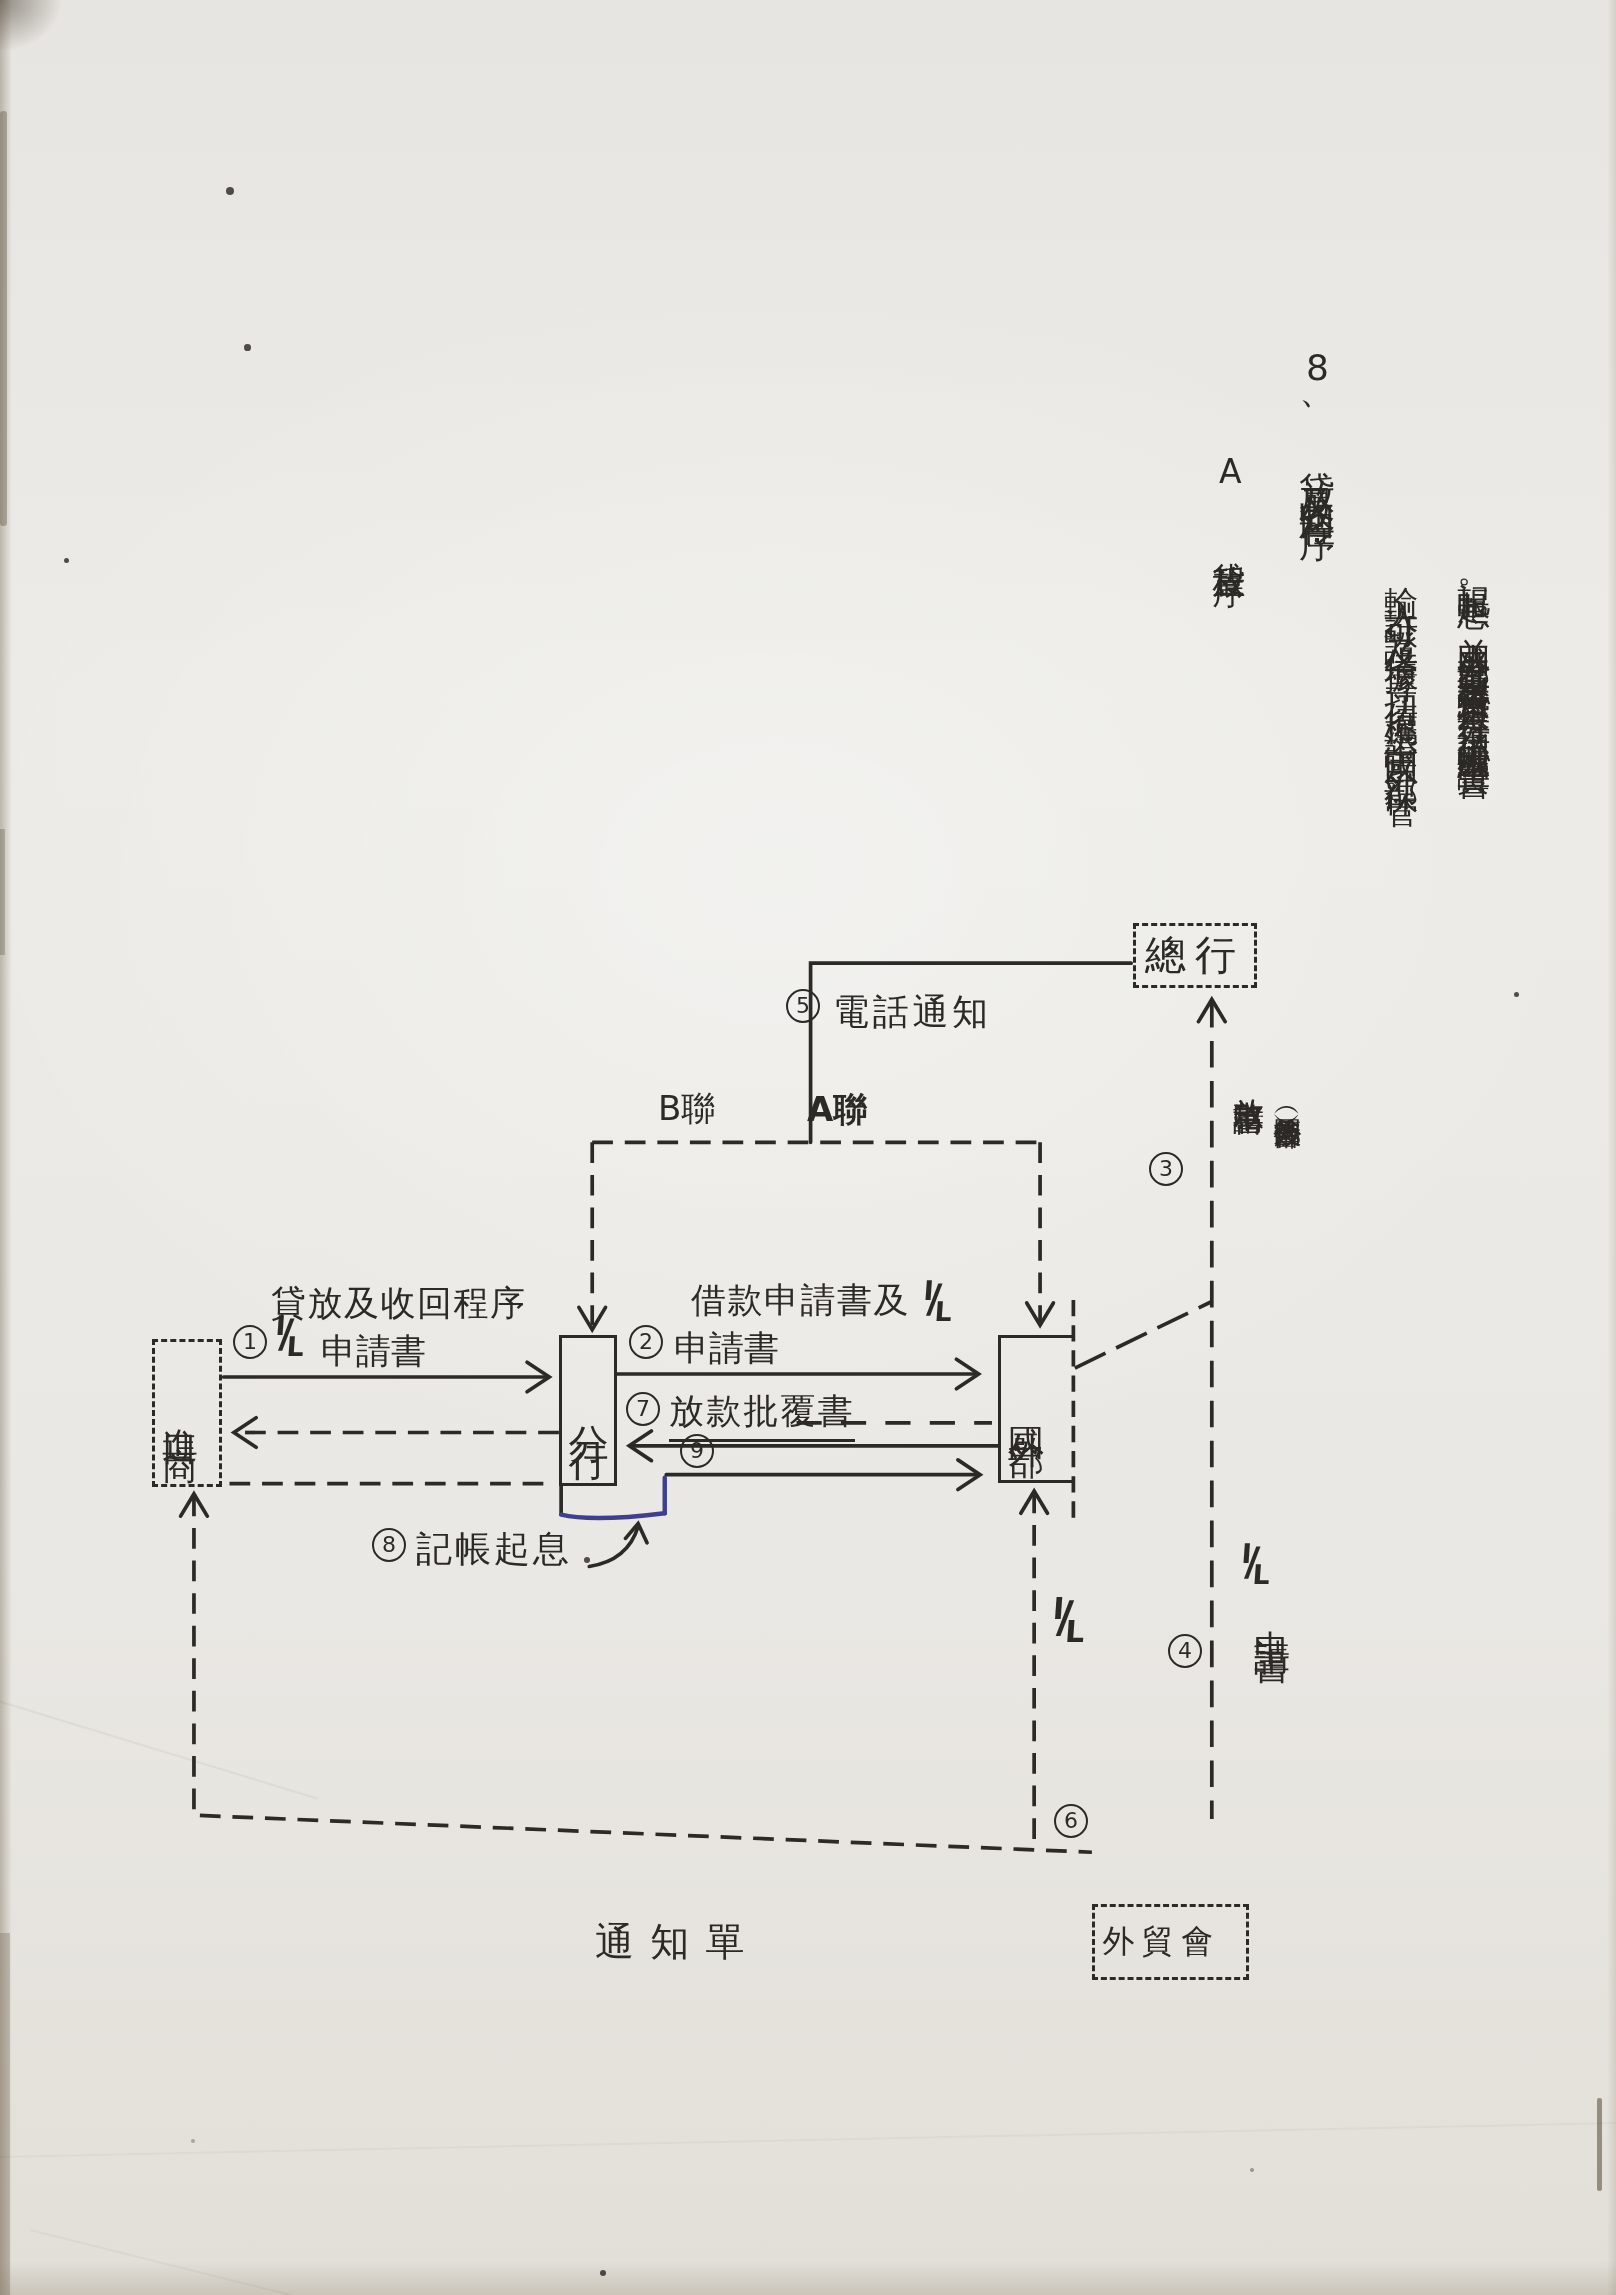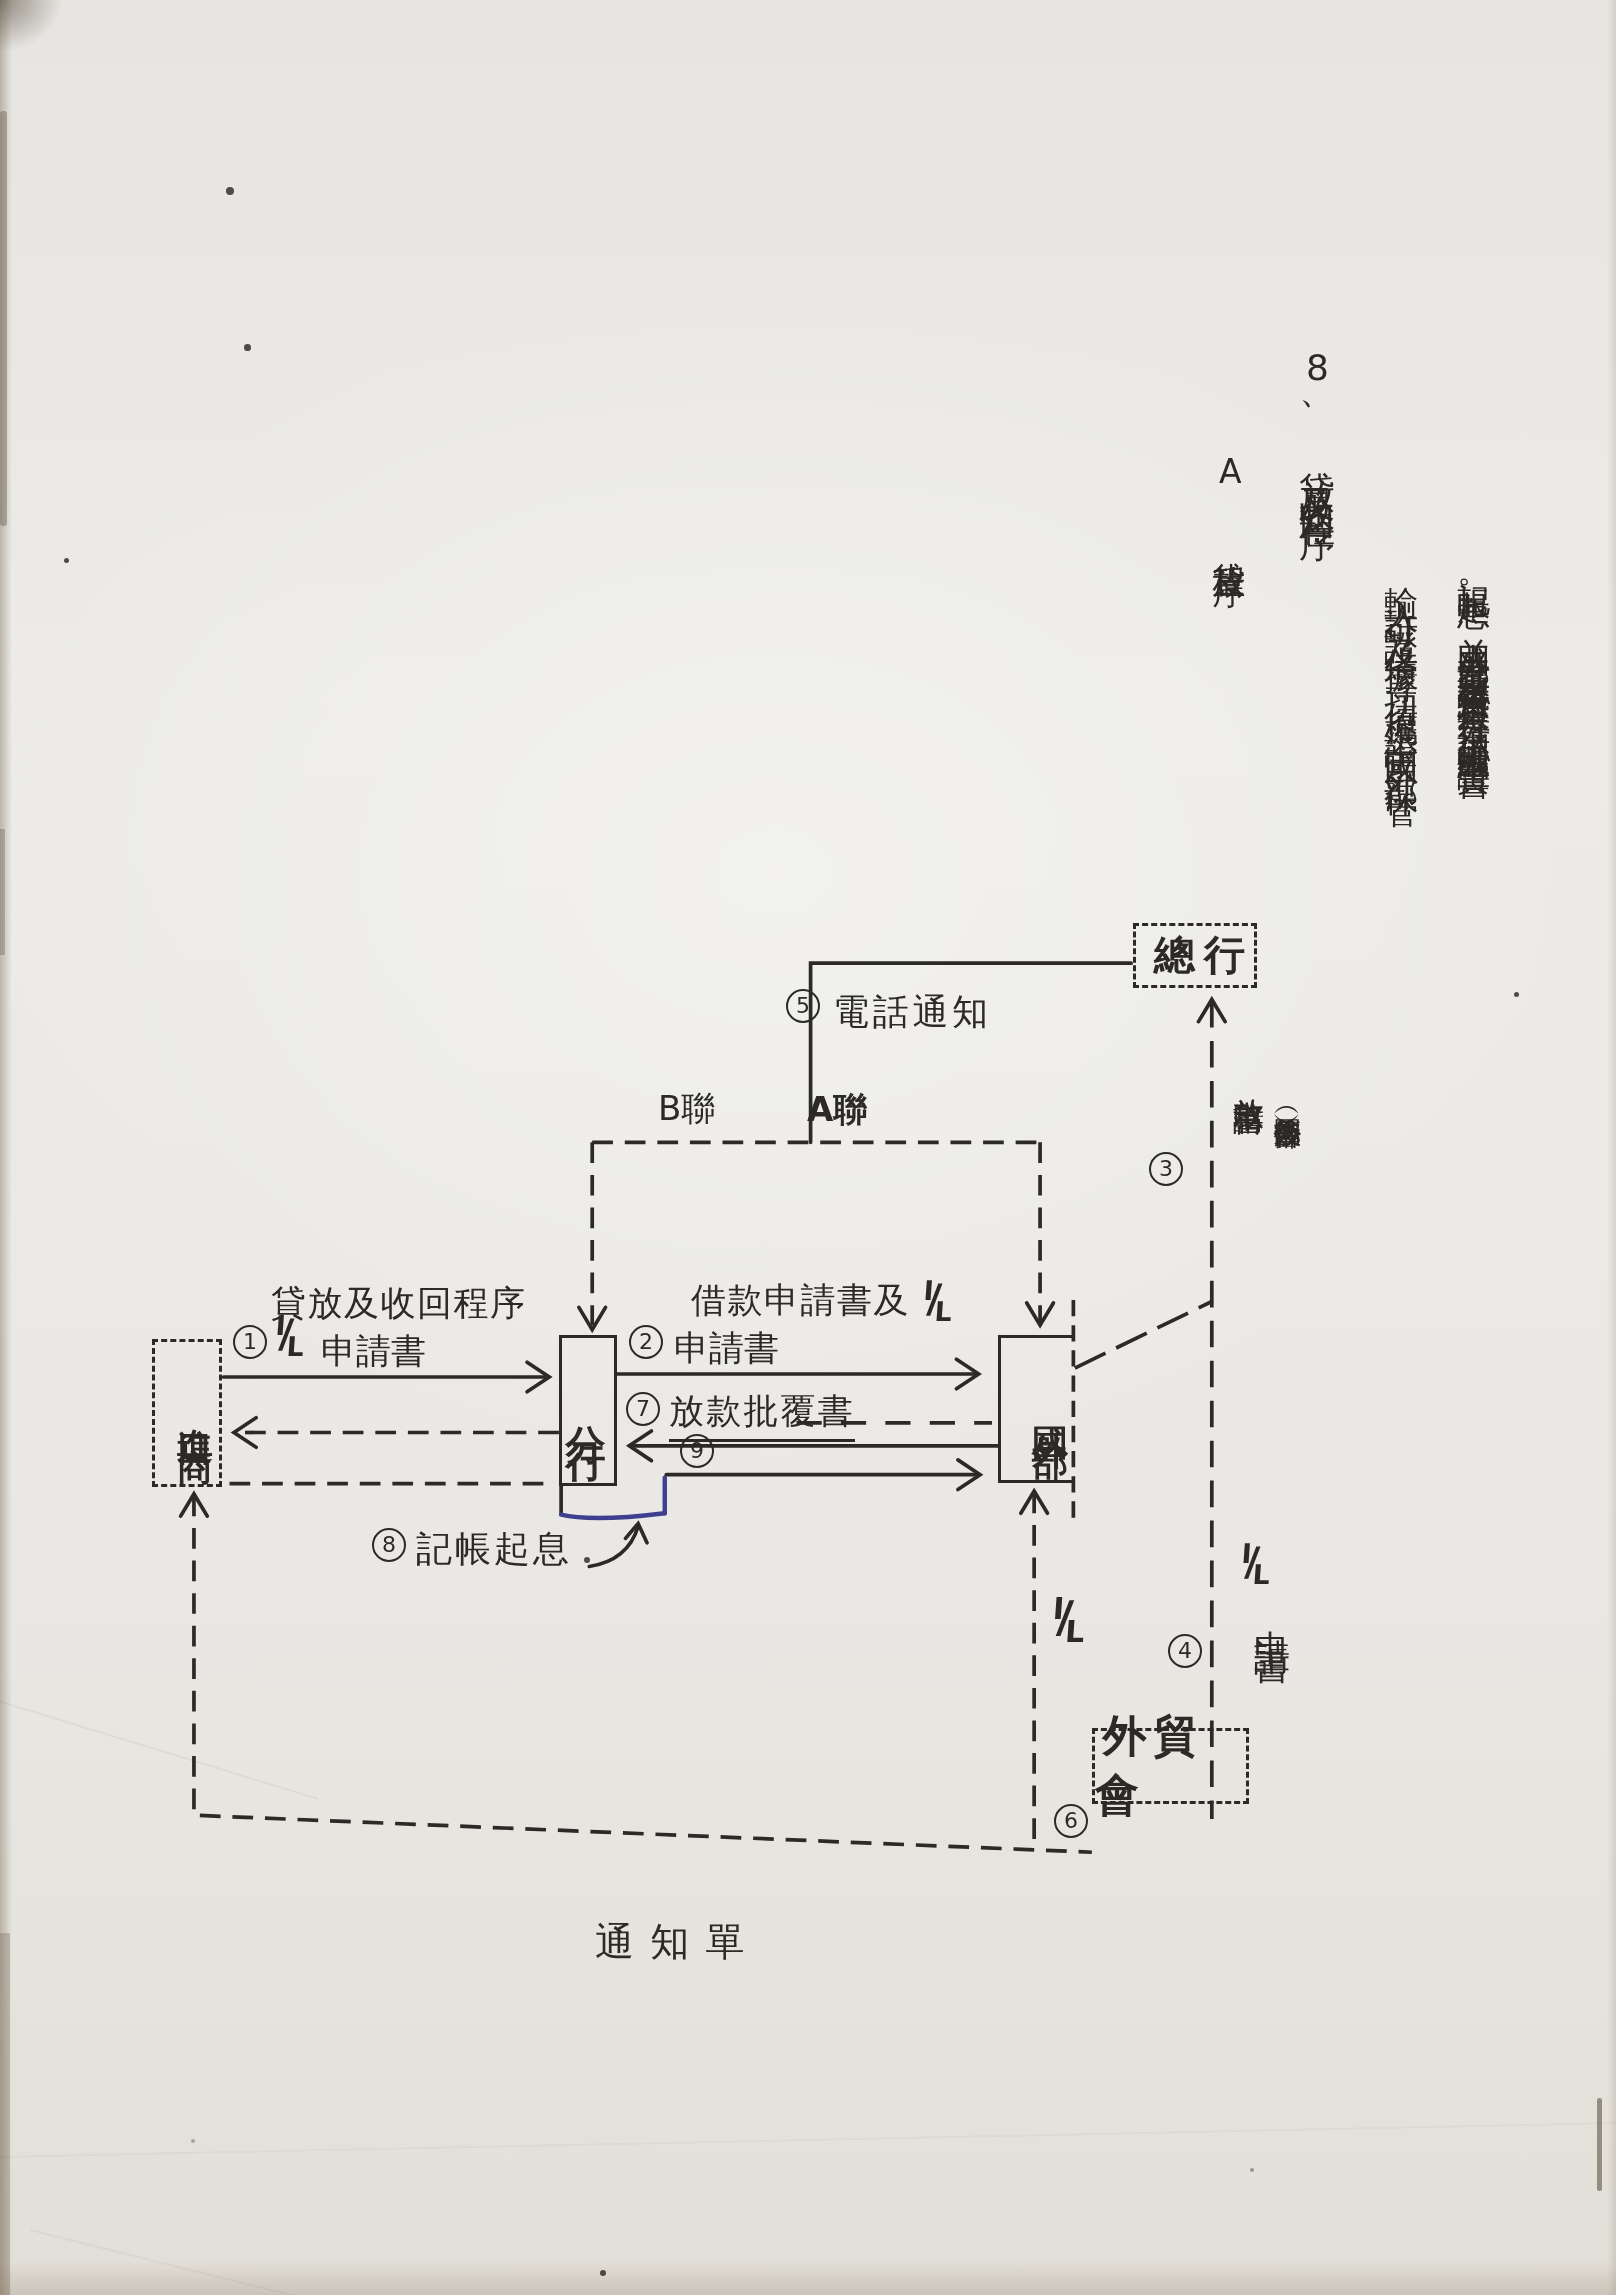--- a/index.html
+++ b/index.html
@@ -40,29 +40,29 @@
   .abs{position:absolute; white-space:nowrap;}
   .num{position:absolute; width:34px;height:34px; border:2.2px solid var(--ink); border-radius:50%;
        display:flex;align-items:center;justify-content:center; font-size:22px; line-height:1; box-sizing:border-box;}
   
   .il{display:inline-block; line-height:1; transform:skewX(-4deg); letter-spacing:0;}
   .il .t{font-size:27px; vertical-align:12px; font-weight:bold;}
   .il .s{font-size:39px; margin:0 -6px; font-weight:bold;}
   .il .b{font-size:27px; vertical-align:-9px; font-weight:bold;}
   
   .node{position:absolute; box-sizing:border-box; border:3.7px dashed var(--ink);
-        display:flex; align-items:center; justify-content:flex-end; background:transparent;font-weight:bold;}
+        display:flex; align-items:center; justify-content:flex-start; background:transparent;}
   #n-head{left:1133px; top:923px; width:124px; height:65px; font-size:41px; letter-spacing:9px; text-indent:9px;}
   #n-branch{left:559px; top:1335px; width:58px; height:151px; border-style:solid; font-size:40px;}
   #n-branch .v{letter-spacing:18px;}
   #n-foreign{left:998px; top:1335px; width:76px; height:148px; border-style:solid; border-right:none; font-size:36px;}
   #n-foreign .v{letter-spacing:7.4px;}
   #n-importer{left:152px; top:1339px; width:70px; height:148px; font-size:36px;}
   #n-importer .v{letter-spacing:9px;}
-  #n-council{left:1092px; top:1728px; width:157px; height:76px; font-size:44px; letter-spacing:7.4px; text-indent:7.4px;}
+  #n-council{left:1092px; top:1904px; width:157px; height:76px; font-size:32px; letter-spacing:7.4px; text-indent:7.4px;}
   
   #l-approval{left:833px; top:988px; font-size:36px; letter-spacing:3.7px;}
   #l-copyb{left:658px; top:1086px; font-size:34px;}
   #l-copya{left:807px; top:1087px; font-size:34px;font-weight:bold;}
   #l-borrow1{left:271px; top:1280px; font-size:35px; letter-spacing:1.5px;}
   #l-borrow2{left:321px; top:1328px; font-size:35px;}
   #il-1{left:275px; top:1312px;}
   #l-lend1{left:691px; top:1277px; font-size:35px; letter-spacing:1.5px;}
   #l-lend2{left:674px; top:1325px; font-size:35px;}
   #l-phone{left:669px; top:1388px; font-size:35px; letter-spacing:2.2px; border-bottom:3px solid var(--ink); padding-bottom:3.7px;}

